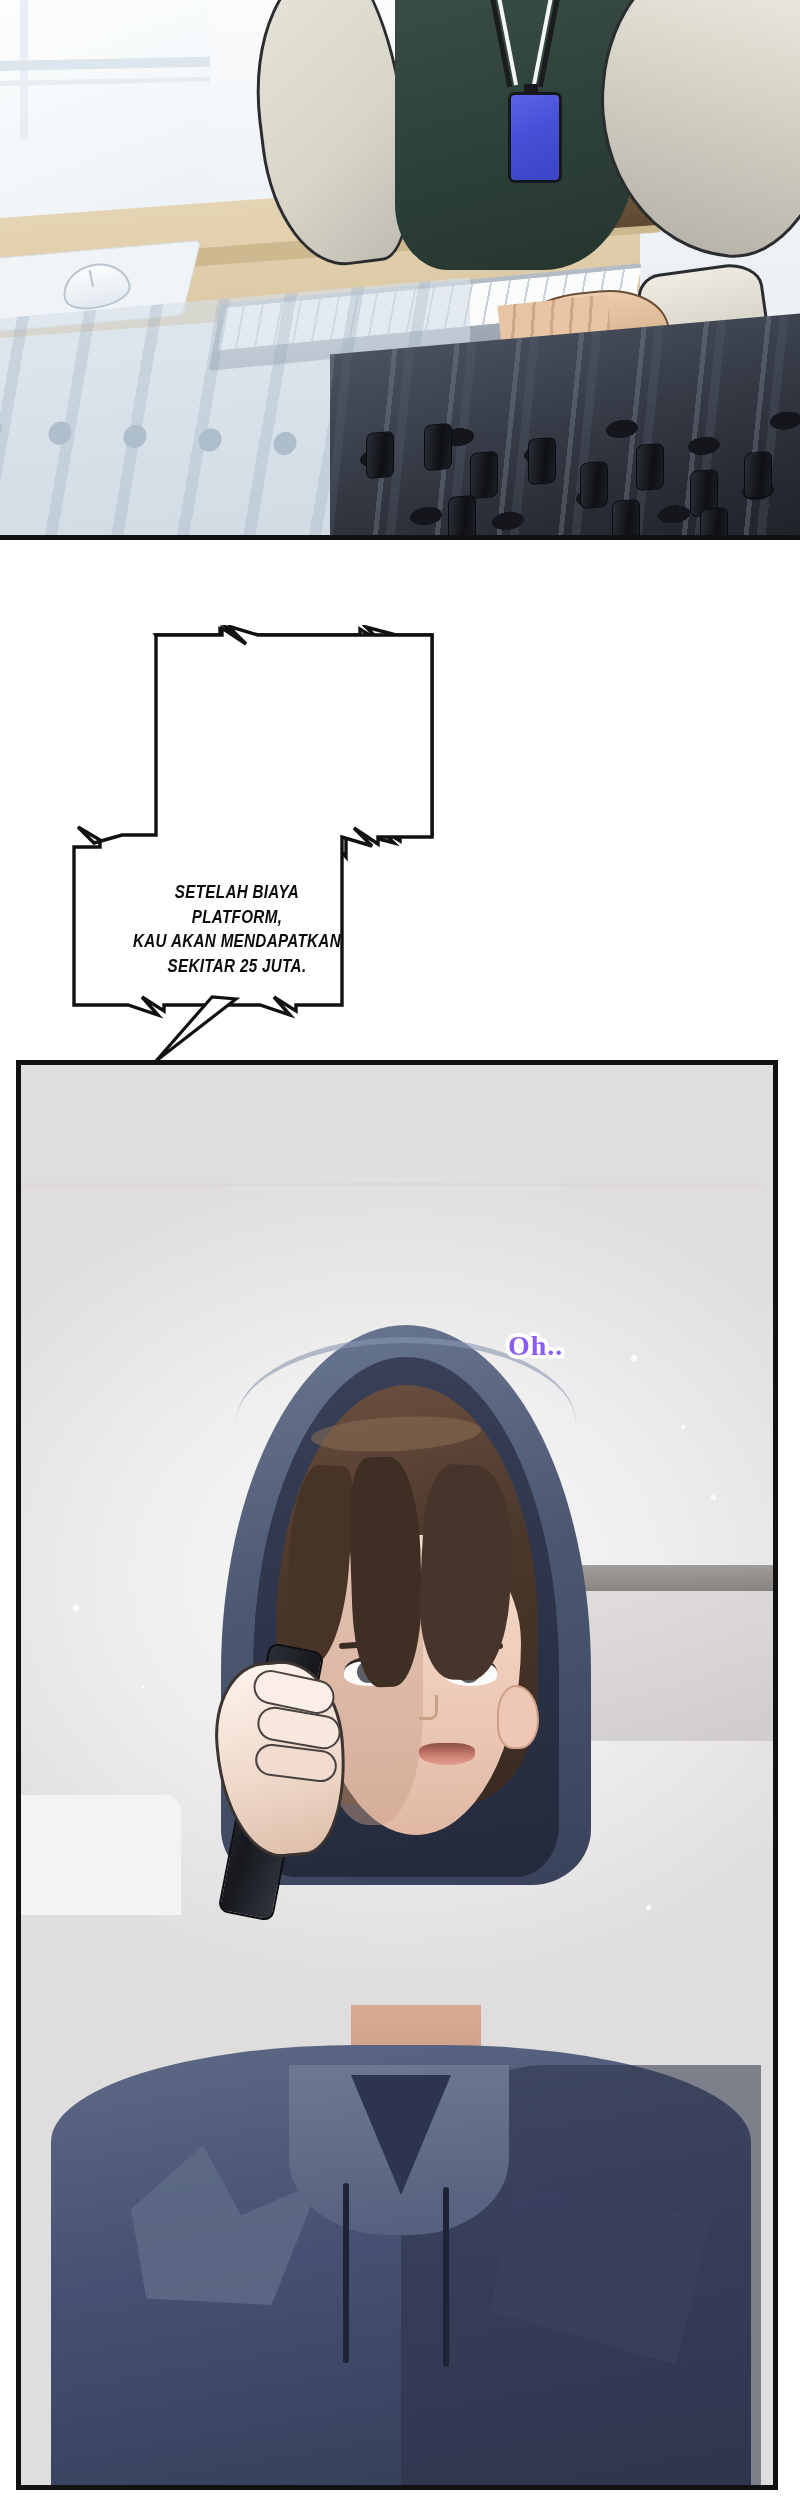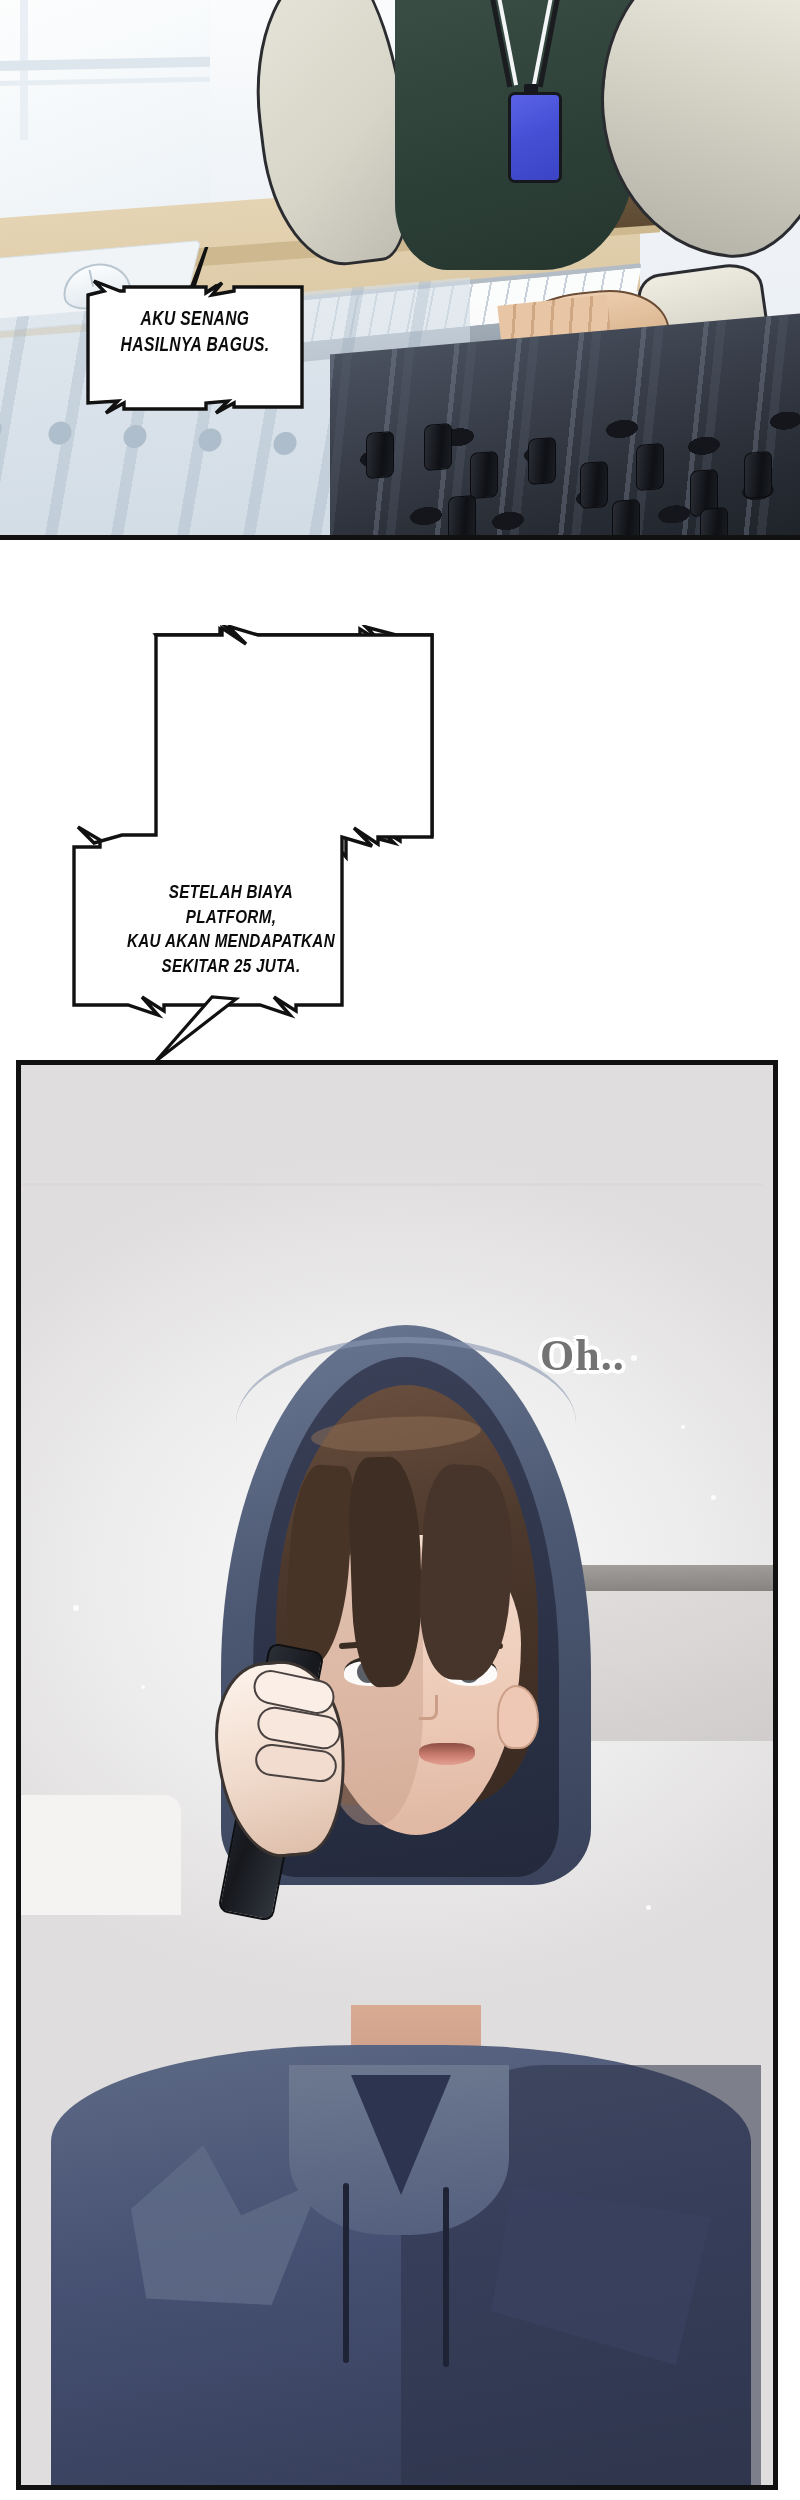--- a/index.html
+++ b/index.html
@@ -263,21 +263,21 @@
   
   .bubblegrp{
     position:absolute; left:60px; top:625px; width:400px; height:440px; z-index:30;
   }
   .b2-txt{
     position:absolute; left:195px; top:85px; width:240px;
     text-align:center; font-style:italic; font-weight:bold; color:#0b0b0b;
     line-height:1.3;
   }
   .b3-txt{
-    position:absolute; left:40px; top:255px; width:262px;
+    position:absolute; left:46px; top:255px; width:262px;
     text-align:center; font-style:italic; font-weight:bold; color:#0b0b0b;
     line-height:1.3;
   }
   .bline{display:block; font-size:19px; letter-spacing:.4px; transform:scaleX(.8);}
 
   
   .panel2{
     position:absolute; left:16px; top:1060px; width:752px; height:1420px;
     border:5px solid #111;
     overflow:hidden;
@@ -483,27 +483,26 @@
   .p2-neck{
     position:absolute; left:330px; top:940px; width:130px; height:110px;
     background:linear-gradient(180deg,#d9ab93 0%,#c69580 100%);
     border-radius:0 0 30% 30%;
   }
 
   
   .sfx-oh{
     position:absolute; left:508px; top:1330px;
     font-family:"Liberation Serif", serif;
-    font-size:44px; font-weight:bold; color:#737373;
+    font-size:28px; font-weight:bold; color:#8b5cf6;
     letter-spacing:1px;
     text-shadow:
       -3px -3px 0 #fff, 3px -3px 0 #fff, -3px 3px 0 #fff, 3px 3px 0 #fff,
       -4px 0 0 #fff, 4px 0 0 #fff, 0 -4px 0 #fff, 0 4px 0 #fff;
     z-index:40;
-    margin-left:32px;
   }
 </style>
 </head>
 <body>
 
 <div class="page">
 
   <div class="panel1">
     <div class="p1-wallback"></div>
     <div class="p1-window">
@@ -562,34 +561,20 @@
     <div class="knobcap" style="left:636px; top:444px; transform:skewY(-5deg);"></div>
     <div class="knobcap" style="left:690px; top:470px; transform:skewY(-5deg);"></div>
     <div class="knobcap" style="left:744px; top:452px; transform:skewY(-5deg);"></div>
     <div class="knobcap" style="left:448px; top:496px; transform:skewY(-5deg);"></div>
     <div class="knobcap" style="left:612px; top:500px; transform:skewY(-5deg);"></div>
     <div class="knobcap" style="left:700px; top:508px; transform:skewY(-5deg);"></div>
 
     <div class="p1-border"></div>
   </div>
 
-  <div class="bubble1">
-    <svg viewBox="0 0 222 176" width="222" height="176" preserveAspectRatio="none">
-
-      <polygon points="108,46 123,-1 100,60 133,38 112,74" fill="#ffffff" stroke="#111111" stroke-width="3.2" stroke-linejoin="miter"></polygon>
-
-      <polygon fill="#ffffff" stroke="#111111" stroke-width="3.4" stroke-linejoin="miter" points="4,48 20,44 10,34 36,44 40,44 40,40 122,40 122,46 138,36 128,48 150,44
-                150,40 218,40 218,160 150,160 150,156 132,166 144,154 122,156 122,162
-                40,162 40,156 22,166 34,154 4,156"></polygon>
-    </svg>
-    <div class="txt">
-      <span class="b1-l1">AKU SENANG</span>
-      <span class="b1-l2">HASILNYA BAGUS.</span>
-    </div>
-  </div>
 
   <div class="bubblegrp">
     <svg viewBox="0 0 400 440" width="400" height="440" preserveAspectRatio="none">
 
       <path fill="#ffffff" stroke="#111111" stroke-width="3.4" stroke-linejoin="miter" d="M 96,10
            L 160,10 L 160,4 L 182,18 L 166,2 L 196,10
            L 300,10 L 300,4 L 322,18 L 306,2 L 336,10
            L 372,10 L 372,210
            L 340,210 L 340,216 L 318,202 L 334,218 L 304,210
            L 286,210 L 286,225

